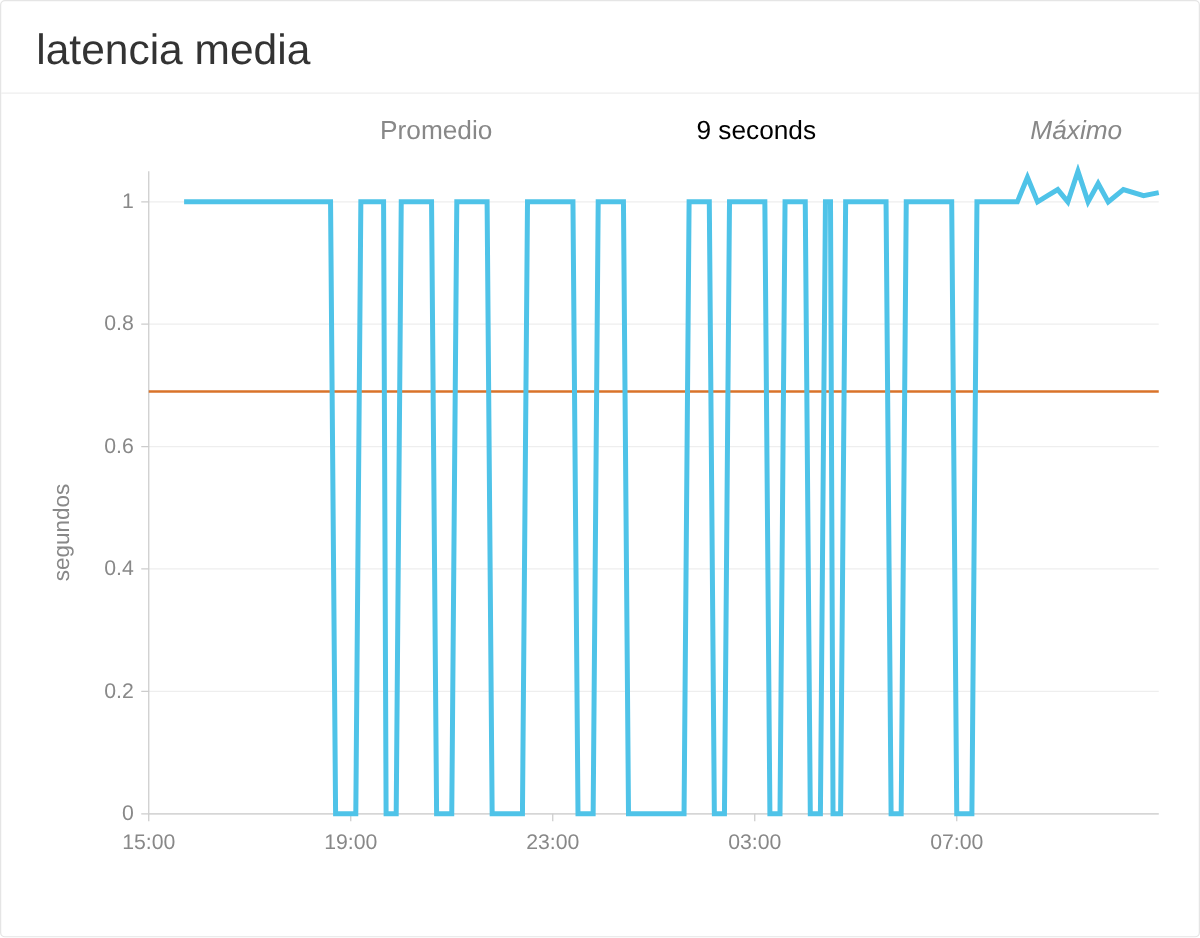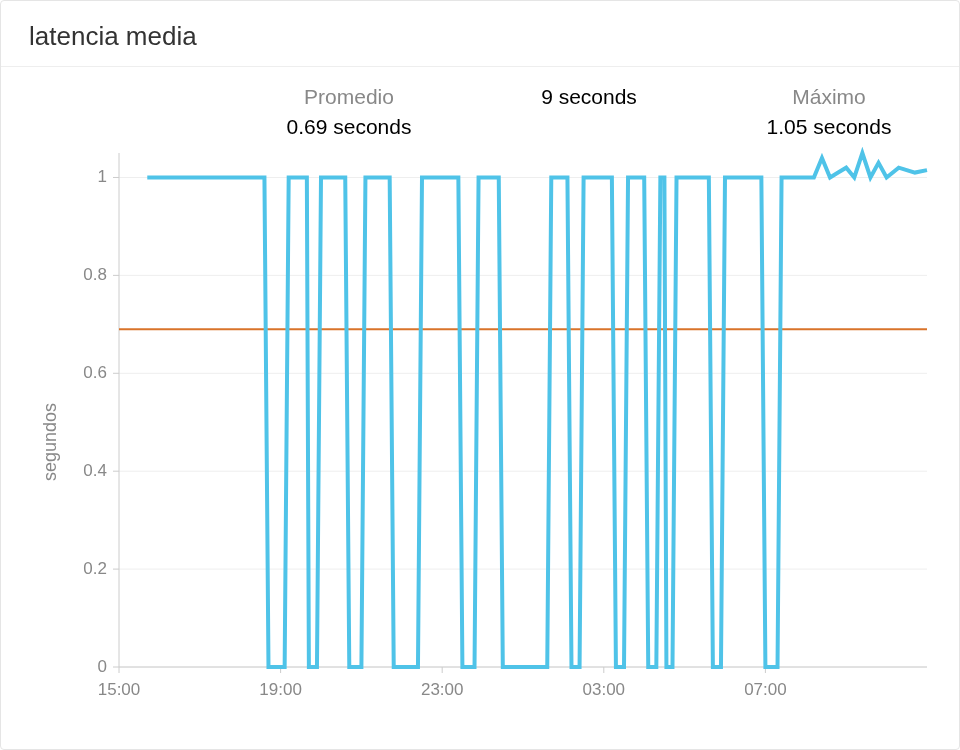--- a/index.html
+++ b/index.html
@@ -13,31 +13,31 @@
   }
   .card {
     width: 960px;
     height: 750px;
     border: 1px solid #e5e5e5;
     border-radius: 4px;
     background: #fff;
     padding: 0;
   }
   .card-title {
-    font-size: 26px;
+    font-size: 34px;
     font-weight: 400;
     color: #333;
     padding: 20px 28px 14px 28px;
     border-bottom: 1px solid #eee;
   }
   .stats-row {
     display: flex;
     justify-content: flex-start;
     padding: 18px 44px 8px 28px;
-    gap: 0;
+    gap: 16px;
   }
   .stat {
     flex: 0 0 auto;
     text-align: center;
   }
   .stat-label {
     font-size: 21px;
     color: #888;
     margin-bottom: 6px;
   }
@@ -68,28 +68,26 @@
 </style>
 </head>
 <body>
 
 <div class="card">
   <div class="card-title">latencia media</div>
 
   <div class="stats-row">
     <div class="stat" style="margin-left:230px; width:180px;">
       <div class="stat-label">Promedio</div>
-      <div class="stat-value">0.69 seconds</div>
     </div>
     <div class="stat" style="margin-left:70px; width:160px;">
       <div class="stat-value">9 seconds</div>
     </div>
-    <div class="stat" style="margin-left:70px; width:180px;">
+    <div class="stat" style="margin-left:70px; width:180px;font-style:italic;">
       <div class="stat-label">Máximo</div>
-      <div class="stat-value">1.05 seconds</div>
     </div>
   </div>
 
   <div class="chart-area">
     <div class="ylabel-container">segundos</div>
     <svg class="plot" id="plot" width="904" height="570">
         <line x1="90" y1="520" x2="898" y2="520" class="grid-line"></line>
         <line x1="84" y1="520" x2="90" y2="520" class="axis-line"></line>
         <text x="78" y="525" text-anchor="end" class="ytick">0</text>
         <line x1="90" y1="422.0952380952381" x2="898" y2="422.0952380952381" class="grid-line"></line>

